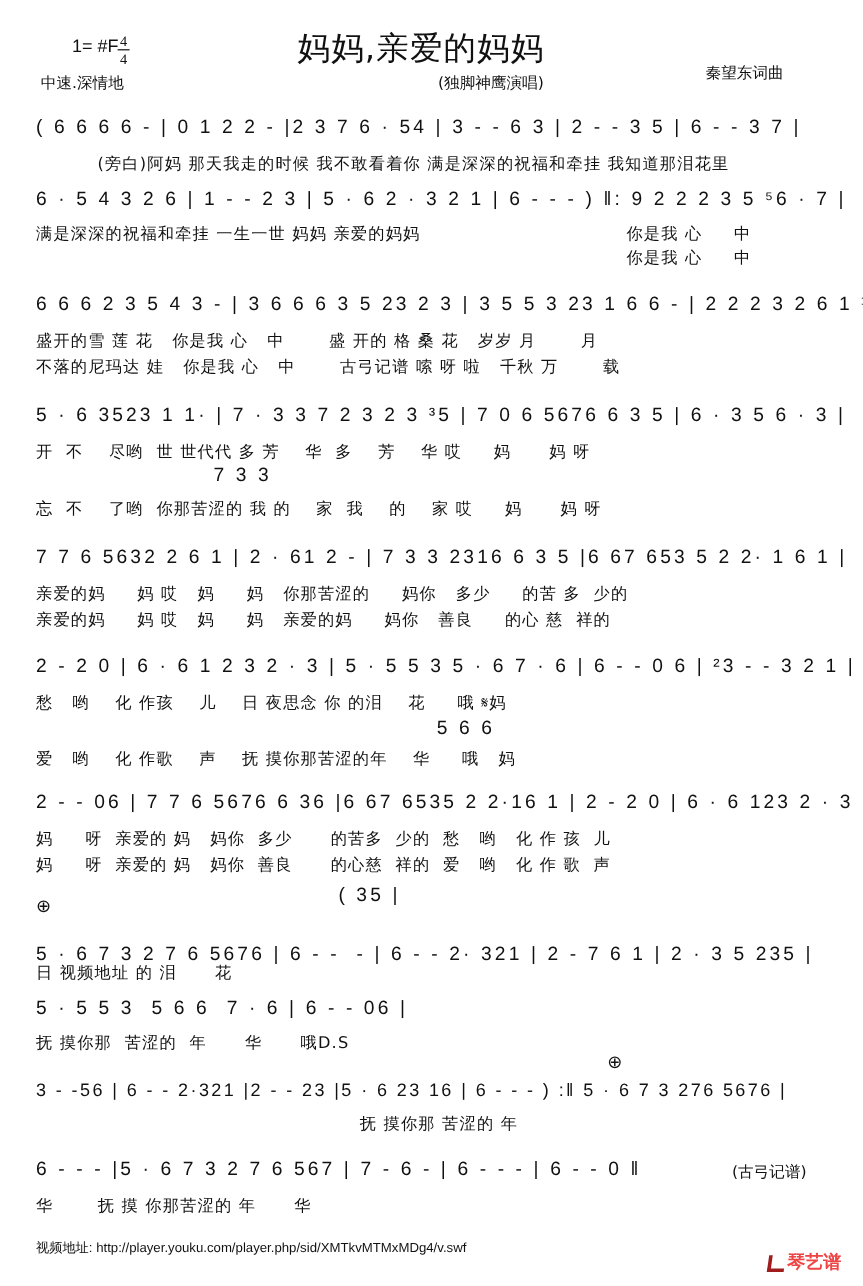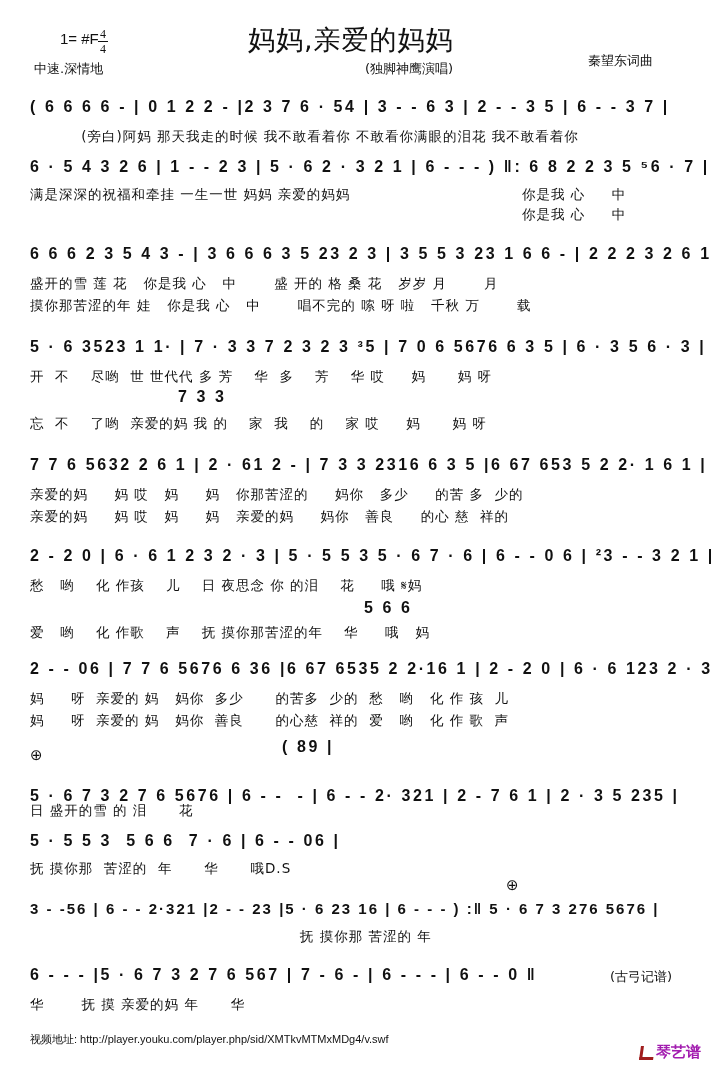--- a/index.html
+++ b/index.html
@@ -9,69 +9,69 @@
   .key { left: 60px; top: 30px; font-size: 15px; font-family: "Liberation Sans", sans-serif; }
   .timesig { position: absolute; left: 98px; top: 28px; font-size: 12px; line-height: 12px;
              text-align: center; font-family: Liberation Serif, serif; }
   .timesig .bar { display: block; border-top: 1px solid #111; width: 10px; margin: 1px 0; }
   .tempo { left: 34px; top: 60px; font-size: 13px; }
   .title { left: 248px; top: 22px; font-size: 27px; letter-spacing: 1px; text-align: right; }
   .subtitle { left: 318px; top: 60px; font-size: 13px; margin-left: 47px; }
   .composer { left: 588px; top: 36px; font-size: 13px; margin-top: 16px; }
   .line { position: absolute; left: 0; width: 719px; }
   .notes { position: absolute; left: 30px; font-family: "Liberation Sans", sans-serif;
-           font-size: 16px; font-weight: bold; letter-spacing: 2.6px; white-space: pre; }
+           font-size: 16px; font-weight: normal; letter-spacing: 2.6px; white-space: pre; }
   .lyric { position: absolute; left: 30px; font-size: 13.5px; letter-spacing: 1px; white-space: pre; }
   .url { left: 30px; top: 1032px; font-size: 11px; font-family: Liberation Sans, sans-serif; }
   .guqin { left: 610px; top: 968px; font-size: 13px; }
   .coda { font-size: 15px; }
   .logo { position: absolute; left: 640px; top: 1043px; display: flex; align-items: center; gap: 2px; }
   .logo .mark { width: 14px; height: 14px; border-left: 3px solid #a01d1d; border-bottom: 3px solid #a01d1d;
                 box-sizing: border-box; transform: skewX(-8deg); }
-  .logo .txt { color: #a21caf; font-weight: bold; font-size: 15px; }
+  .logo .txt { color: #ef4444; font-weight: bold; font-size: 15px; }
 </style>
 </head>
 <body>
 
 <div>
   <div class="abs key">1= #F</div>
   <div class="timesig">
     <span>4</span>
     <span class="bar"></span>
     <span>4</span>
   </div>
   <div class="abs tempo">中速.深情地</div>
   <div class="abs title">妈妈,亲爱的妈妈</div>
   <div class="abs subtitle">(独脚神鹰演唱)</div>
   <div class="abs composer">秦望东词曲</div>
 </div>
 
 <div class="line" style="top:98px">
   <div class="notes" style="top:0">( 6 6 6 6 - | 0 1 2 2 - |2 3 7 6 · 54 | 3 - - 6 3 | 2 - - 3 5 | 6 - - 3 7 |</div>
-  <div class="lyric" style="top:30px;left:60px">    (旁白)阿妈 那天我走的时候 我不敢看着你 不敢看你满眼的泪花 我不敢看着你</div>
+  <div class="lyric" style="top:30px;left:60px">    (旁白)阿妈 那天我走的时候 我不敢看着你 满是深深的祝福和牵挂 我知道那泪花里</div>
 </div>
 
 <div class="line" style="top:158px">
-  <div class="notes" style="top:0">6 · 5 4 3 2 6 | 1 - - 2 3 | 5 · 6 2 · 3 2 1 | 6 - - - ) ‖: 6 8 2 2 3 5 ⁵6 · 7 |</div>
+  <div class="notes" style="top:0">6 · 5 4 3 2 6 | 1 - - 2 3 | 5 · 6 2 · 3 2 1 | 6 - - - ) ‖: 9 2 2 2 3 5 ⁵6 · 7 |</div>
   <div class="lyric" style="top:28px">满是深深的祝福和牵挂 一生一世 妈妈 亲爱的妈妈</div>
   <div class="lyric" style="top:28px;left:522px">你是我 心     中</div>
   <div class="lyric" style="top:48px;left:522px">你是我 心     中</div>
 </div>
 
 <div class="line" style="top:245px">
   <div class="notes" style="top:0">6 6 6 2 3 5 4 3 - | 3 6 6 6 3 5 23 2 3 | 3 5 5 3 23 1 6 6 - | 2 2 2 3 2 6 1 ½2 · 3 |</div>
   <div class="lyric" style="top:30px">盛开的雪 莲 花   你是我 心   中       盛 开的 格 桑 花   岁岁 月       月</div>
-  <div class="lyric" style="top:52px">摸你那苦涩的年 娃   你是我 心   中       唱不完的 嗦 呀 啦   千秋 万       载</div>
+  <div class="lyric" style="top:52px">不落的尼玛达 娃   你是我 心   中       古弓记谱 嗦 呀 啦   千秋 万       载</div>
 </div>
 
 <div class="line" style="top:338px">
   <div class="notes" style="top:0">5 · 6 3523 1 1· | 7 · 3 3 7 2 3 2 3 ³5 | 7 0 6 5676 6 3 5 | 6 · 3 5 6 · 3 |</div>
   <div class="lyric" style="top:30px">开  不    尽哟  世 世代代 多 芳    华  多    芳    华 哎     妈      妈 呀</div>
   <div class="notes" style="top:50px;left:178px">7 3 3</div>
-  <div class="lyric" style="top:77px">忘  不    了哟  亲爱的妈 我 的    家  我    的    家 哎     妈      妈 呀</div>
+  <div class="lyric" style="top:77px">忘  不    了哟  你那苦涩的 我 的    家  我    的    家 哎     妈      妈 呀</div>
 </div>
 
 <div class="line" style="top:456px">
   <div class="notes" style="top:0">7 7 6 5632 2 6 1 | 2 · 61 2 - | 7 3 3 2316 6 3 5 |6 67 653 5 2 2· 1 6 1 |</div>
   <div class="lyric" style="top:30px">亲爱的妈     妈 哎   妈     妈   你那苦涩的     妈你   多少     的苦 多  少的</div>
   <div class="lyric" style="top:52px">亲爱的妈     妈 哎   妈     妈   亲爱的妈     妈你   善良     的心 慈  祥的</div>
 </div>
 
 <div class="line" style="top:547px">
   <div class="notes" style="top:0">2 - 2 0 | 6 · 6 1 2 3 2 · 3 | 5 · 5 5 3 5 · 6 7 · 6 | 6 - - 0 6 | ²3 - - 3 2 1 |</div>
@@ -81,39 +81,39 @@
 </div>
 
 <div class="line" style="top:660px">
   <div class="notes" style="top:0">2 - - 06 | 7 7 6 5676 6 36 |6 67 6535 2 2·16 1 | 2 - 2 0 | 6 · 6 123 2 · 3 |</div>
   <div class="lyric" style="top:30px">妈     呀  亲爱的 妈   妈你  多少      的苦多  少的  愁   哟   化 作 孩  儿</div>
   <div class="lyric" style="top:52px">妈     呀  亲爱的 妈   妈你  善良      的心慈  祥的  爱   哟   化 作 歌  声</div>
 </div>
 
 <div class="line" style="top:738px">
   <div class="abs coda" style="left:30px;top:8px">⊕</div>
-  <div class="notes" style="top:0;left:282px">( 89 |</div>
+  <div class="notes" style="top:0;left:282px">( 35 |</div>
   <div class="notes" style="top:49px">5 · 6 7 3 2 7 6 5676 | 6 - -  - | 6 - - 2· 321 | 2 - 7 6 1 | 2 · 3 5 235 |</div>
-  <div class="lyric" style="top:64px">日 盛开的雪 的 泪      花</div>
+  <div class="lyric" style="top:64px">日 视频地址 的 泪      花</div>
 </div>
 
 <div class="line" style="top:832px">
   <div class="notes" style="top:0">5 · 5 5 3  5 6 6  7 · 6 | 6 - - 06 |</div>
   <div class="lyric" style="top:28px">抚 摸你那  苦涩的  年      华      哦D.S</div>
 </div>
 
 <div class="line" style="top:876px">
   <div class="abs coda" style="left:506px;top:0">⊕</div>
   <div class="notes" style="top:24px;font-size:15px;letter-spacing:2px">3 - -56 | 6 - - 2·321 |2 - - 23 |5 · 6 23 16 | 6 - - - ) :‖ 5 · 6 7 3 276 5676 |</div>
   <div class="lyric" style="top:52px">                                                   抚 摸你那 苦涩的 年</div>
 </div>
 
 <div class="line" style="top:966px">
   <div class="notes" style="top:0">6 - - - |5 · 6 7 3 2 7 6 567 | 7 - 6 - | 6 - - - | 6 - - 0 ‖</div>
-  <div class="lyric" style="top:30px">华       抚 摸 亲爱的妈 年      华</div>
+  <div class="lyric" style="top:30px">华       抚 摸 你那苦涩的 年      华</div>
 </div>
 <div class="abs guqin">(古弓记谱)</div>
 
 <div class="abs url">视频地址: http://player.youku.com/player.php/sid/XMTkvMTMxMDg4/v.swf</div>
 
 <div class="logo">
   <span class="mark"></span>
   <span class="txt">琴艺谱</span>
 </div>
 

